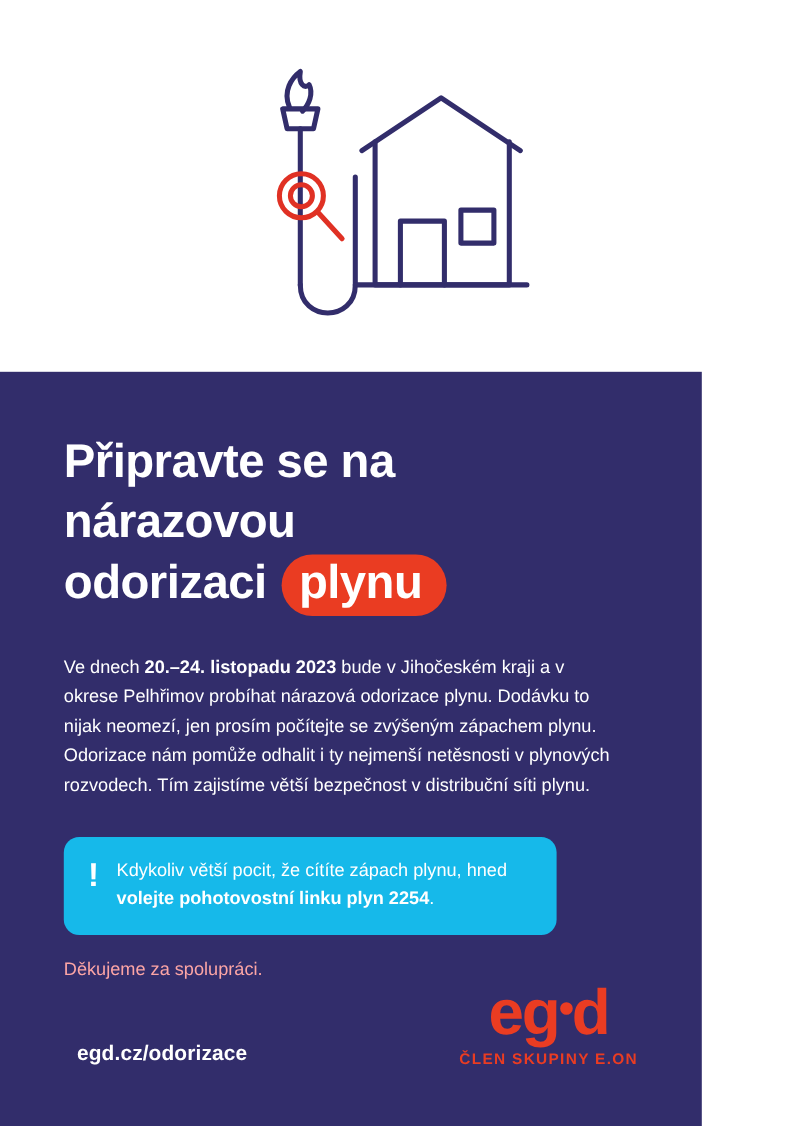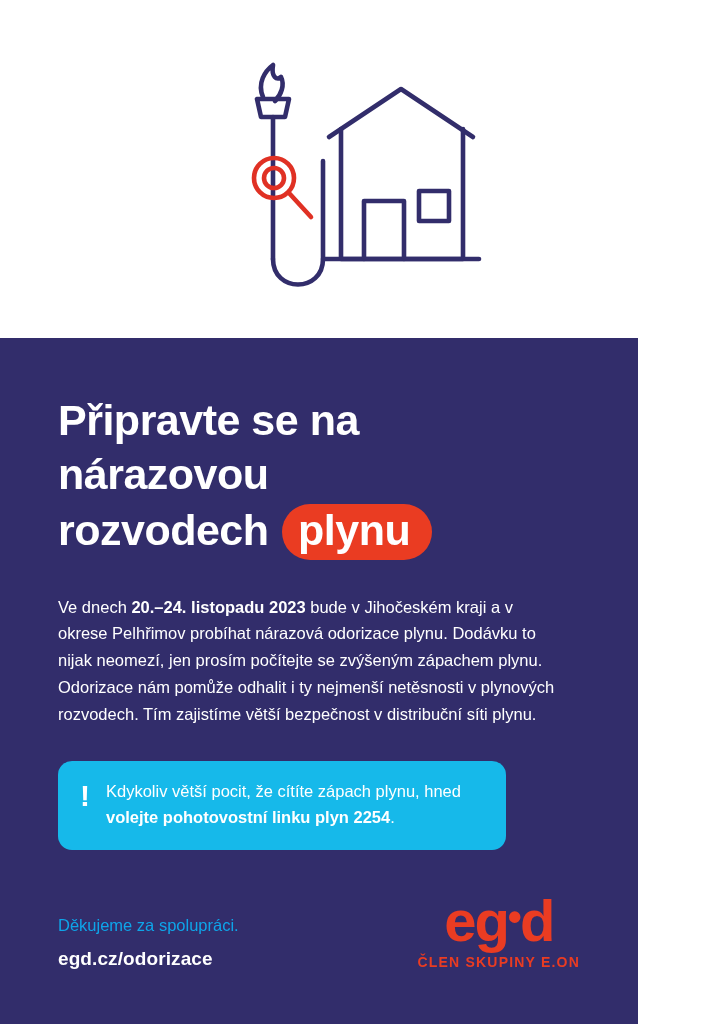--- a/index.html
+++ b/index.html
@@ -109,27 +109,27 @@
   .callout-text {
     color: #ffffff;
     font-size: 16.5px;
     line-height: 1.55;
   }
   .callout-text b {
     font-weight: bold;
   }
   
   .thanks {
-    margin-top: 66px;
-    color: #0ea5e9;
+    margin-top: 22px;
+    color: #fca5a5;
     font-size: 16.5px;
   }
   .footer {
     position: absolute;
-    left: 58px;
+    left: 70px;
     right: 58px;
     bottom: 54px;
     display: flex;
     align-items: flex-end;
     justify-content: space-between;
   }
   .site-url {
     color: #ffffff;
     font-size: 19px;
     font-weight: bold;
@@ -187,21 +187,21 @@
         <circle cx="73" cy="137" r="10"></circle>
         <path d="M88 152 L 110 176"></path>
       </g>
     </svg>
   </div>
 
   <div class="body-panel">
 
     <h1 class="headline">
       <span class="line1">Připravte se na nárazovou</span>
-      <span class="line2"><span class="hl-plain">rozvodech</span> <span class="hl-highlight">plynu</span></span>
+      <span class="line2"><span class="hl-plain">odorizaci</span> <span class="hl-highlight">plynu</span></span>
     </h1>
 
     <p class="paragraph"><span>Ve dnech </span><b>20.–24. listopadu 2023</b><span> bude v Jihočeském kraji a v okrese Pelhřimov probíhat nárazová odorizace plynu. Dodávku to nijak neomezí, jen prosím počítejte se zvýšeným zápachem plynu. Odorizace nám pomůže odhalit i ty nejmenší netěsnosti v plynových rozvodech. Tím zajistíme větší bezpečnost v distribuční síti plynu.</span></p>
 
     <div class="callout">
       <div class="callout-icon">!</div>
       <div class="callout-text"><span>Kdykoliv větší pocit, že cítíte zápach plynu, hned </span><b>volejte pohotovostní linku plyn 2254</b><span>.</span></div>
     </div>
 
     <div class="thanks">Děkujeme za spolupráci.</div>

